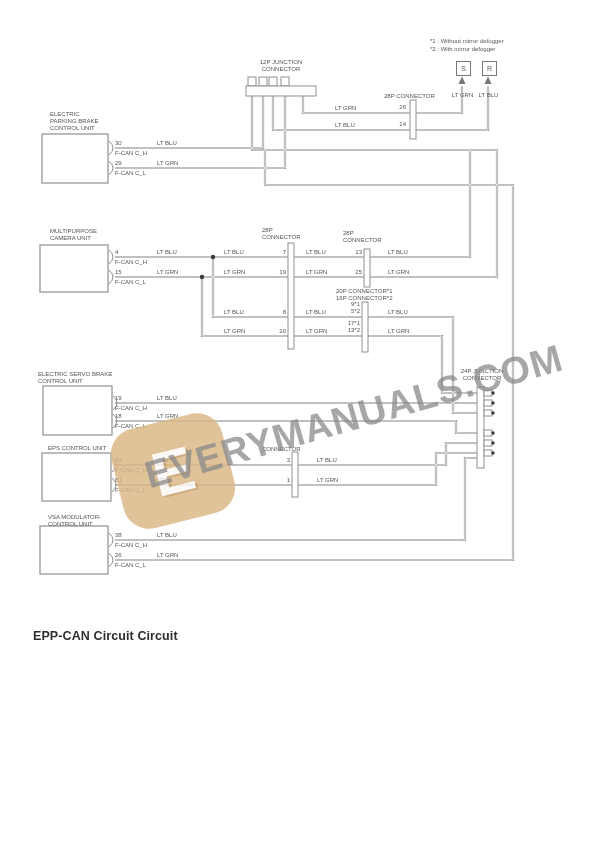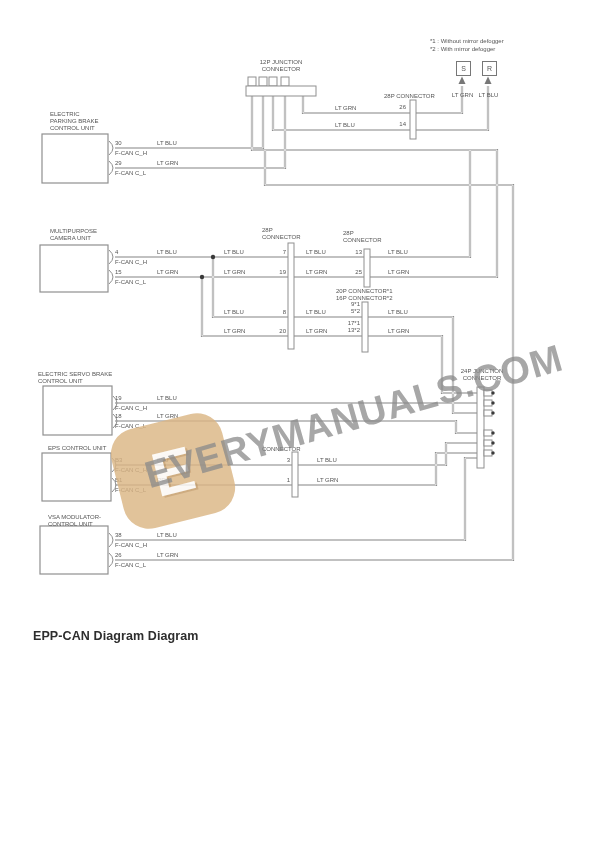--- a/index.html
+++ b/index.html
@@ -232,15 +232,15 @@
   <div class="t bg" style="left:155px;top:552px">LT GRN</div>
 
   <div class="t c" style="left:452px;top:368px;width:60px">24P JUNCTION</div>
   <div class="t c" style="left:452px;top:375px;width:60px">CONNECTOR</div>
 
   <div id="wm-logo">
     <span>E</span>
   </div>
   <div id="wm-text">EVERYMANUALS.COM</div>
 
-  <div class="title" style="left:33px;top:629px">EPP-CAN Diagram Diagram</div>
+  <div class="title" style="left:33px;top:629px">EPP-CAN Circuit Circuit</div>
 
 </div>
 
 </body></html>

